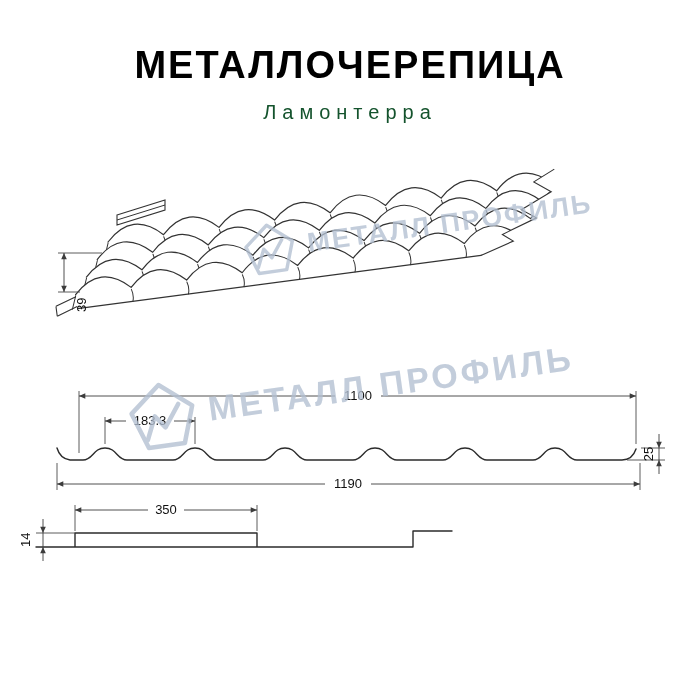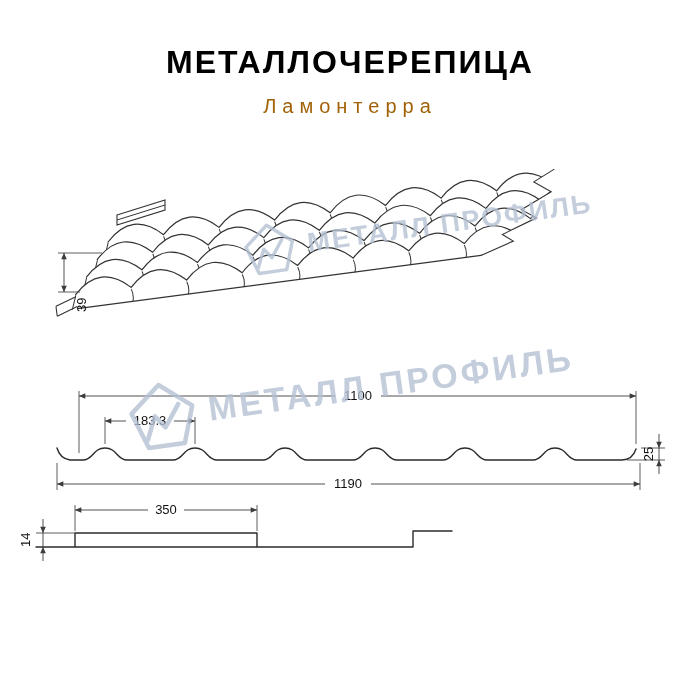--- a/index.html
+++ b/index.html
@@ -1,22 +1,22 @@
 <!DOCTYPE html>
 <html><head>
 <meta charset="utf-8">
 <style>
   html,body{margin:0;padding:0;}
   body{
     width:700px;height:700px;position:relative;background:#ffffff;overflow:hidden;
     font-family:"Liberation Sans","DejaVu Sans",sans-serif;
   }
   .title-wrap{position:absolute;top:44px;left:0;width:100%;text-align:center;z-index:3;}
-  .title{font-size:32px;font-weight:700;letter-spacing:2px;color:#000;}
-  .subtitle{margin-top:14px;font-size:20px;font-weight:400;letter-spacing:6px;color:#a16207;}
+  .title{font-size:38px;font-weight:700;letter-spacing:2px;color:#000;}
+  .subtitle{margin-top:14px;font-size:20px;font-weight:400;letter-spacing:6px;color:#14532d;}
   .drawing-svg{position:absolute;left:0;top:0;z-index:1;}
   .watermark{
     position:absolute;display:flex;align-items:center;gap:12px;
     color:#b3c0d2;font-weight:700;white-space:nowrap;
     opacity:.78;z-index:2;pointer-events:none;
     transform-origin:0 50%;
   }
   .watermark .wm-text{line-height:1;}
   .wm-a{left:244px;top:224px;height:56px;transform:rotate(-8deg);}
   .wm-a .wm-text{font-size:27px;letter-spacing:2px;}

